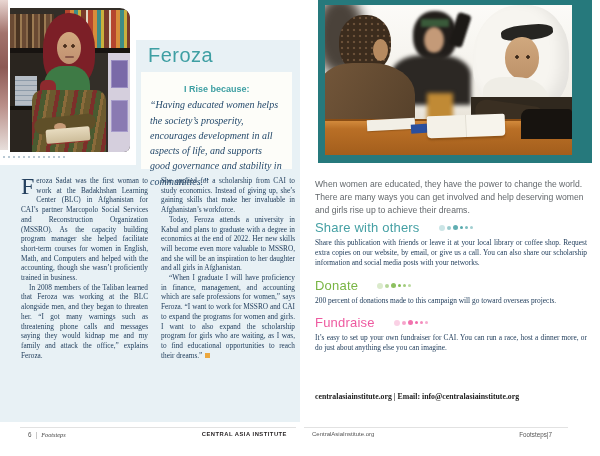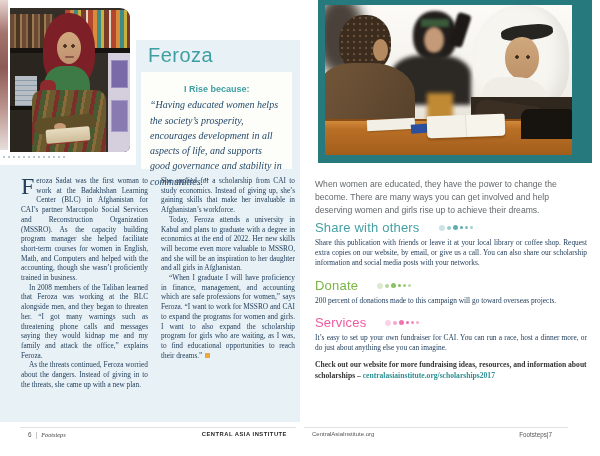--- a/index.html
+++ b/index.html
@@ -180,21 +180,20 @@
 
     <h1 class="page-title">Feroza</h1>
 
     <div class="quote-box">
       <p><span class="quote-lead">I Rise because:</span><span class="quote-text"> “Having educated women helps the society’s prosperity, encourages development in all aspects of life, and supports good governance and stability in communities.”</span></p>
     </div>
 
     <div class="col col1">
       <p><span class="dropcap">F</span><span>eroza Sadat was the first woman to work at the Badakhshan Learning Center (BLC) in Afghanistan for CAI’s partner Marcopolo Social Services and Reconstruction Organization (MSSRO). As the capacity building program manager she helped facilitate short-term courses for women in English, Math, and Computers and helped with the accounting, though she wasn’t proficiently trained in business.</span></p>
       <p class="ind">In 2008 members of the Taliban learned that Feroza was working at the BLC alongside men, and they began to threaten her. “I got many warnings such as threatening phone calls and messages saying they would kidnap me and my family and attack the office,” explains Feroza.</p>
-      <p class="ind">As the threats continued, Feroza worried about the dangers. Instead of giving in to the threats, she came up with a new plan.</p>
     </div>
 
     <div class="col col2">
       <p>She applied for a scholarship from CAI to study economics. Instead of giving up, she’s gaining skills that make her invaluable in Afghanistan’s workforce.</p>
       <p class="ind">Today, Feroza attends a university in Kabul and plans to graduate with a degree in economics at the end of 2022. Her new skills will become even more valuable to MSSRO, and she will be an inspiration to her daughter and all girls in Afghanistan.</p>
       <p class="ind"><span>“When I graduate I will have proficiency in finance, management, and accounting which are safe professions for women,” says Feroza. “I want to work for MSSRO and CAI to expand the programs for women and girls. I want to also expand the scholarship program for girls who are waiting, as I was, to find educational opportunities to reach their dreams.”</span><span class="endmark"></span></p>
     </div>
 
     <div class="rule rule-l"></div>
     <div class="footer footer-left-block">
@@ -226,21 +225,21 @@
         <div class="pr-rarm"></div>
         <div class="pr-deskedge"></div>
         <div class="pr-desk"></div>
         <div class="pr-notebook"></div>
         <div class="pr-blue"></div>
         <div class="pr-bookopen"></div>
         <div class="pr-bag"></div>
       </div>
     </div>
 
-    <p class="intro">When women are educated, they have the power to change the become. There are many ways you can get involved and help deserving women and girls rise up to achieve their dreams.</p>
+    <p class="intro">When women are educated, they have the power to change the world. There are many ways you can get involved and help deserving women and girls rise up to achieve their dreams.</p>
 
     <div class="section sec-share">
       <h2>
           <span>Share with others</span>
           <span class="hdots">
             <i></i>
             <i></i>
             <i></i>
             <i></i>
             <i></i>
@@ -260,35 +259,35 @@
             <i></i>
             <i></i>
             <i></i>
           </span>
         </h2>
       <p>200 percent of donations made to this campaign will go toward overseas projects.</p>
     </div>
 
     <div class="section sec-fundraise">
       <h2>
-          <span>Services</span>
+          <span>Fundraise</span>
           <span class="hdots">
             <i></i>
             <i></i>
             <i></i>
             <i></i>
             <i></i>
             <i></i>
           </span>
         </h2>
       <p>It’s easy to set up your own fundraiser for CAI. You can run a race, host a dinner more, or do just about anything else you can imagine.</p>
     </div>
 
-    <p class="checkout"><span>Check out our website for more fundraising ideas, resources, and information about scholarships – </span><a href="#">centralasiainstitute.org/scholarships2017</a></p>
-
+
+    <p class="contact"><a href="#">centralasiainstitute.org</a><span>  |  </span><a href="#">Email: info@centralasiainstitute.org</a></p>
 
     <div class="rule rule-r"></div>
     <div class="footer footer-site">CentralAsiaInstitute.org</div>
     <div class="footer-right-block">
       <span class="pub">Footsteps</span><span class="sep">|</span><span>7</span>
     </div>
   </div>
 
 </div>
 

